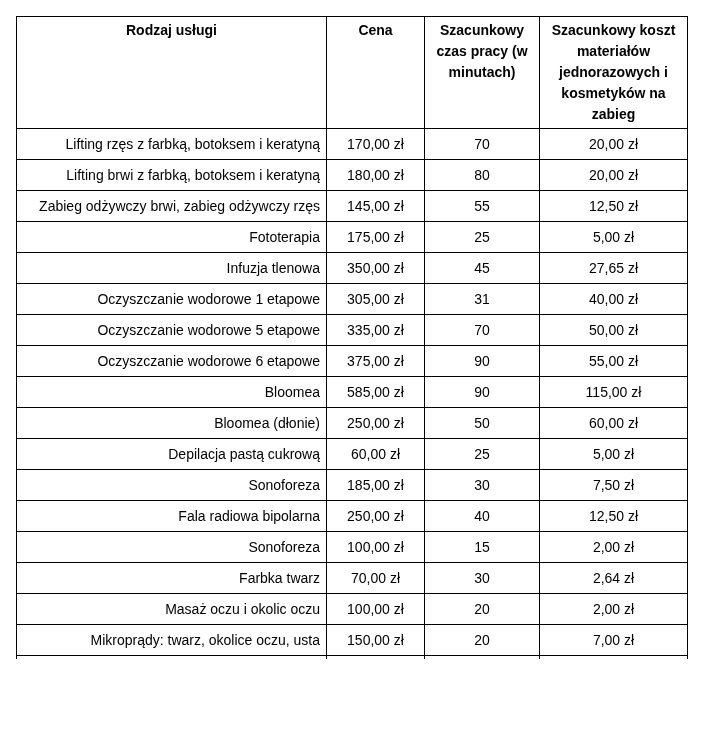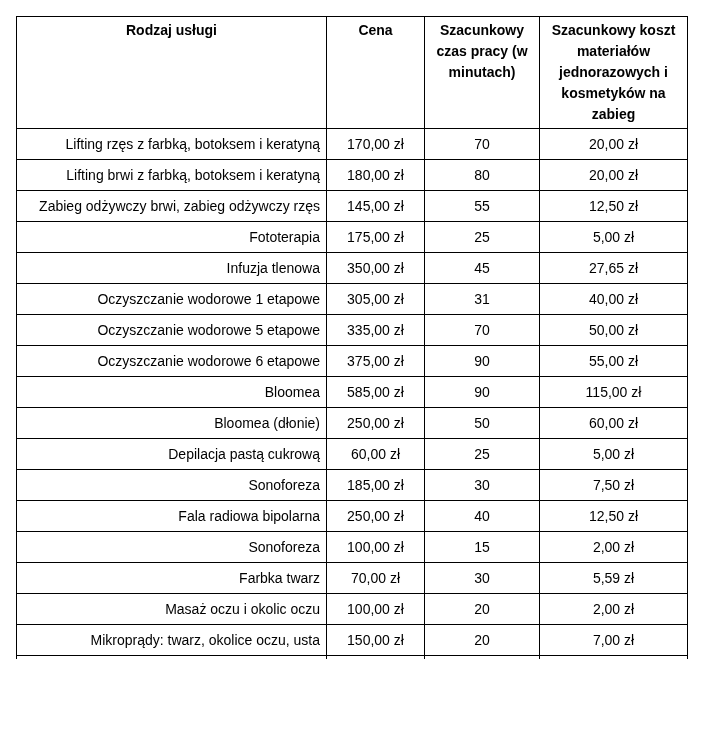--- a/index.html
+++ b/index.html
@@ -164,21 +164,21 @@
         <tr>
           <td class="c-service">Sonoforeza</td>
           <td class="c-num">100,00 zł</td>
           <td class="c-num">15</td>
           <td class="c-num">2,00 zł</td>
         </tr>
         <tr>
           <td class="c-service">Farbka twarz</td>
           <td class="c-num">70,00 zł</td>
           <td class="c-num">30</td>
-          <td class="c-num">5,59 zł</td>
+          <td class="c-num">2,64 zł</td>
         </tr>
         <tr>
           <td class="c-service">Masaż oczu i okolic oczu</td>
           <td class="c-num">100,00 zł</td>
           <td class="c-num">20</td>
           <td class="c-num">2,00 zł</td>
         </tr>
         <tr>
           <td class="c-service">Mikroprądy: twarz, okolice oczu, usta</td>
           <td class="c-num">150,00 zł</td>

